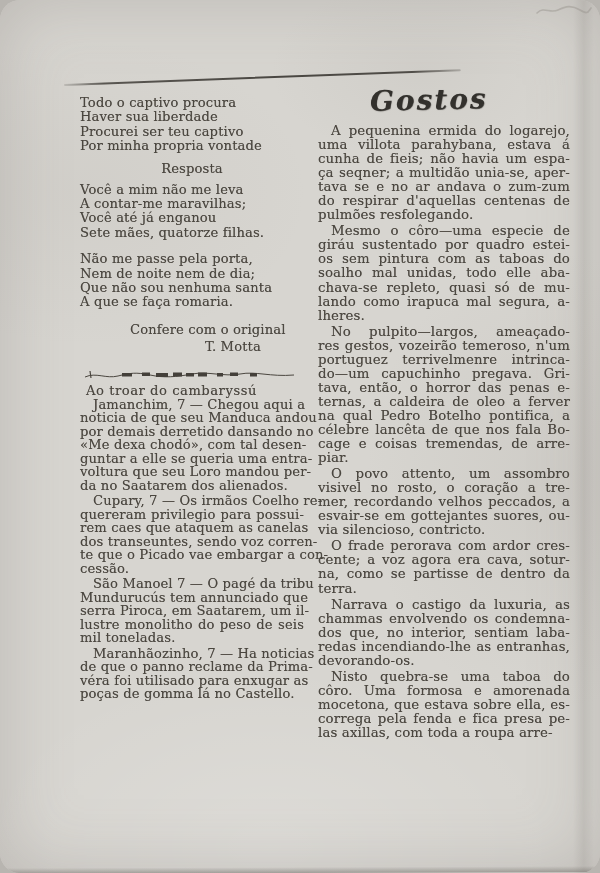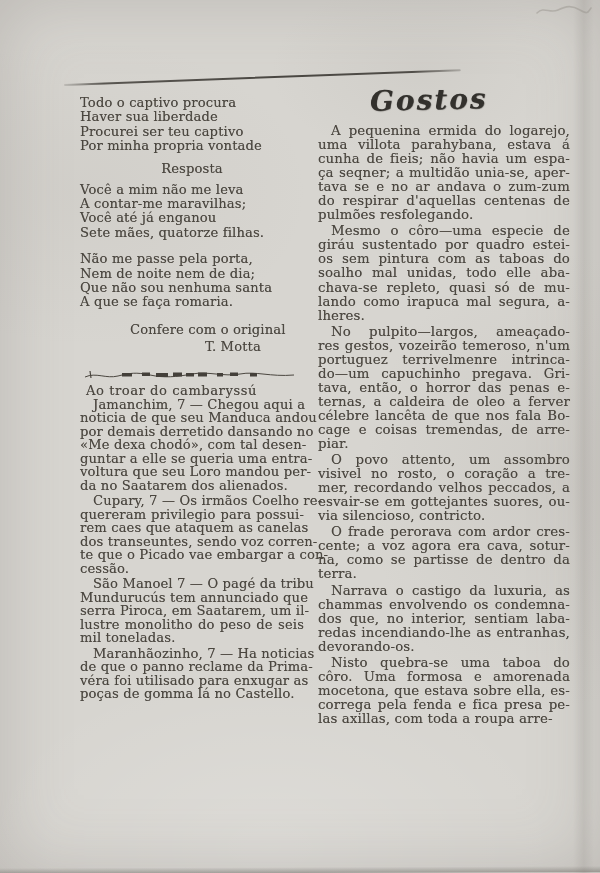--- a/index.html
+++ b/index.html
@@ -11,20 +11,21 @@
     background-color:#d7d5d0;
     background-image:
       radial-gradient(ellipse 320px 220px at 14% 22%, rgba(158,153,146,0.10), transparent 70%),
       radial-gradient(ellipse 260px 320px at 92% 55%, rgba(150,145,138,0.13), transparent 72%),
       radial-gradient(ellipse 420px 260px at 45% 97%, rgba(255,255,255,0.16), transparent 70%),
       radial-gradient(ellipse 200px 120px at 70% 8%, rgba(150,146,140,0.10), transparent 75%),
       linear-gradient(to right, transparent 95.5%, rgba(128,124,118,0.16) 97.3%, transparent 99%);
     box-shadow: inset 0 0 70px rgba(118,113,106,0.28);
     font-family:"DejaVu Serif", serif;
     color:#4a463f;
+    border-radius:20px;
   }
   .bottom-edge {
     position:absolute; left:0; right:0; bottom:0; height:6px;
     background:linear-gradient(to top, rgba(105,101,95,0.45), rgba(105,101,95,0));
     transform:rotate(-0.2deg);
   }
   .corner-smudge {
     position:absolute; top:2px; right:8px; width:58px; height:16px;
     opacity:0.5; filter:blur(0.4px);
   }
@@ -169,20 +170,21 @@
         <div class="jline">lando como irapuca mal segura, a-</div>
         <div class="jline jlast">lheres.</div>
       </div>
     <div class="para">
         <div class="jline">No pulpito—largos, ameaçado-</div>
         <div class="jline">res gestos, vozeirão temeroso, n'um</div>
         <div class="jline">portuguez terrivelmenre intrinca-</div>
         <div class="jline">do—um capuchinho pregava. Gri-</div>
         <div class="jline">tava, então, o horror das penas e-</div>
         <div class="jline">ternas, a caldeira de oleo a ferver</div>
+        <div class="jline">na qual Pedro Botelho pontifica, a</div>
         <div class="jline">célebre lancêta de que nos fala Bo-</div>
         <div class="jline">cage e coisas tremendas, de arre-</div>
         <div class="jline jlast">piar.</div>
       </div>
     <div class="para">
         <div class="jline">O povo attento, um assombro</div>
         <div class="jline">visivel no rosto, o coração a tre-</div>
         <div class="jline">mer, recordando velhos peccados, a</div>
         <div class="jline">esvair-se em gottejantes suores, ou-</div>
         <div class="jline jlast">via silencioso, contricto.</div>

